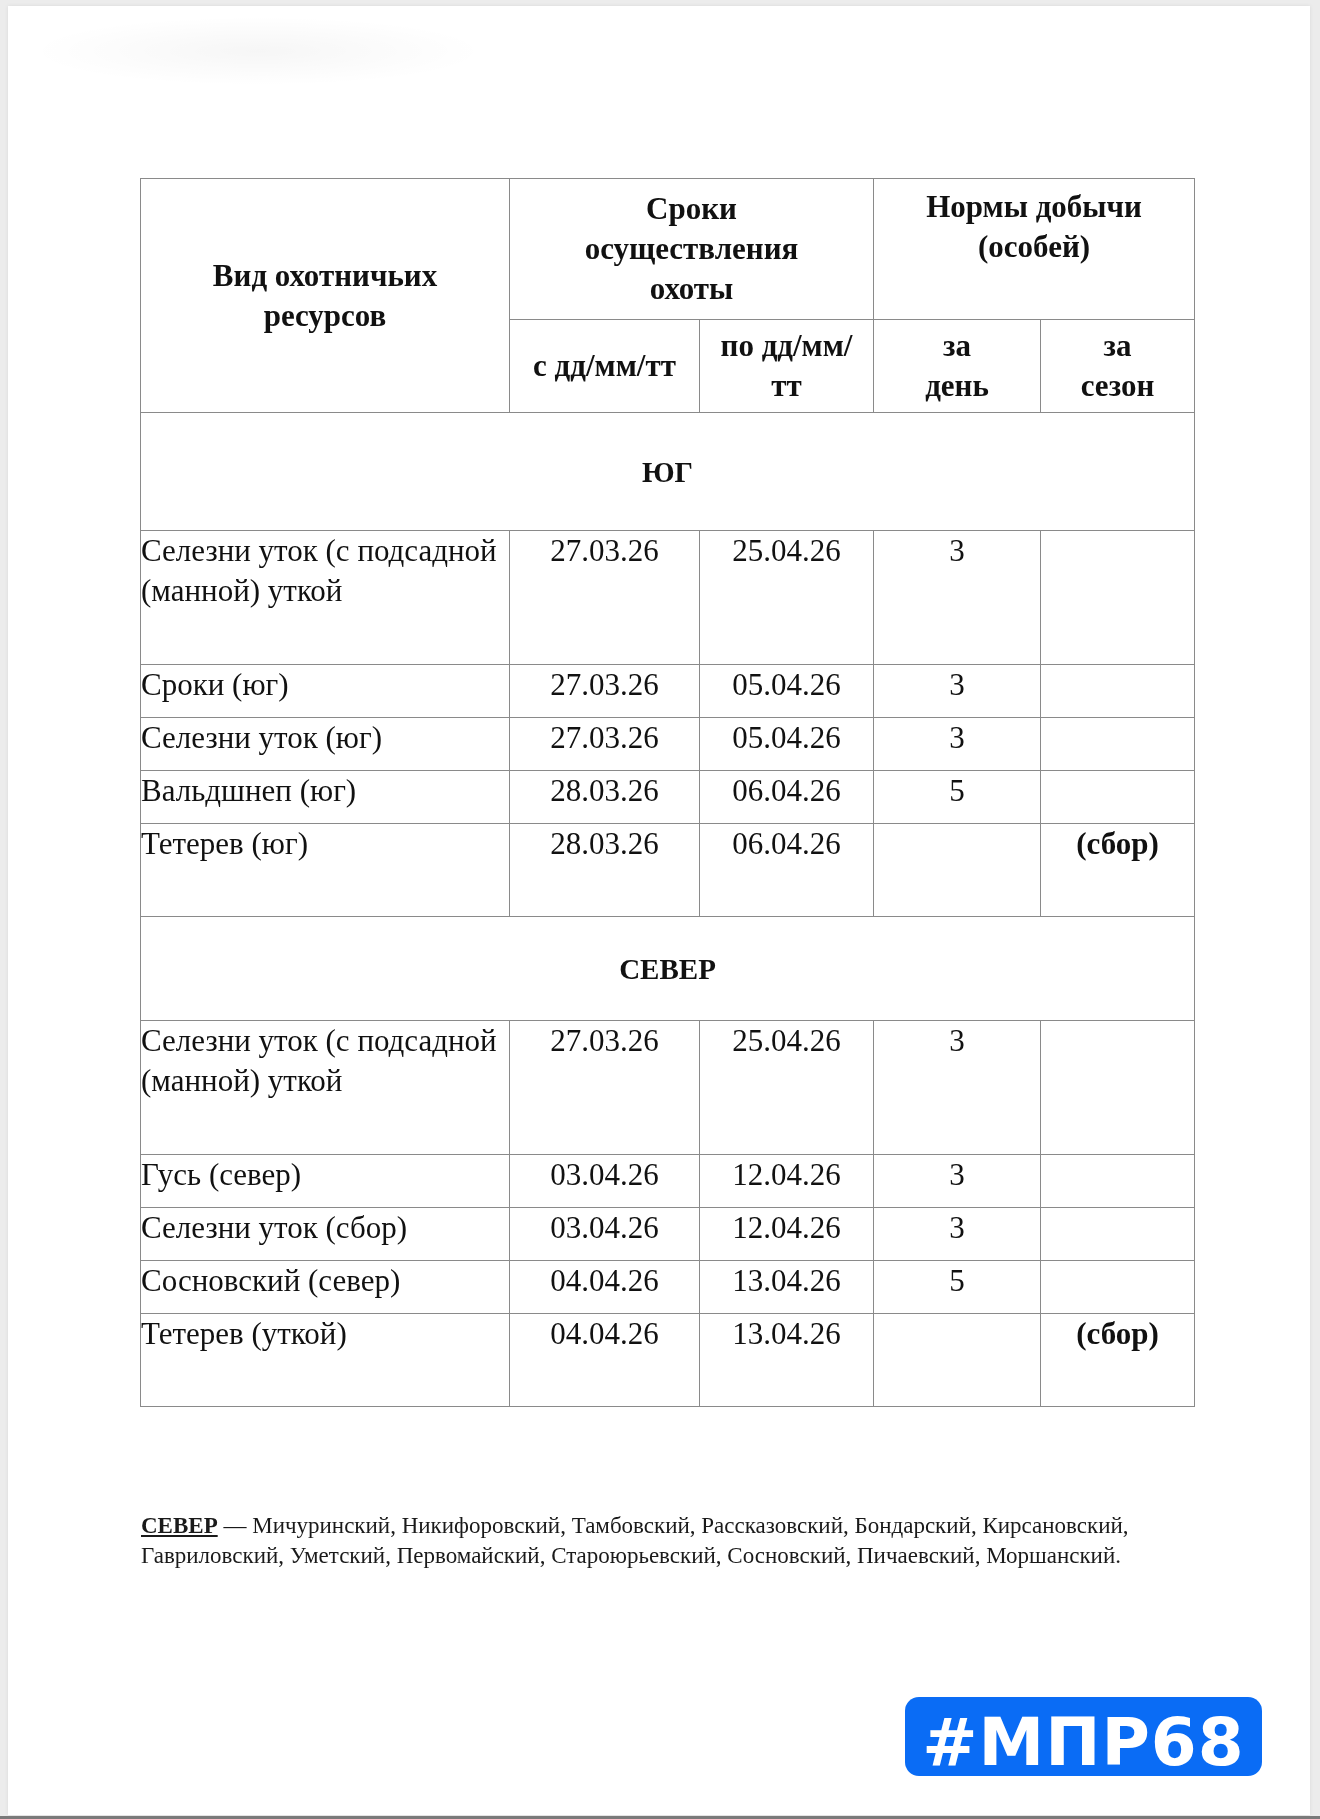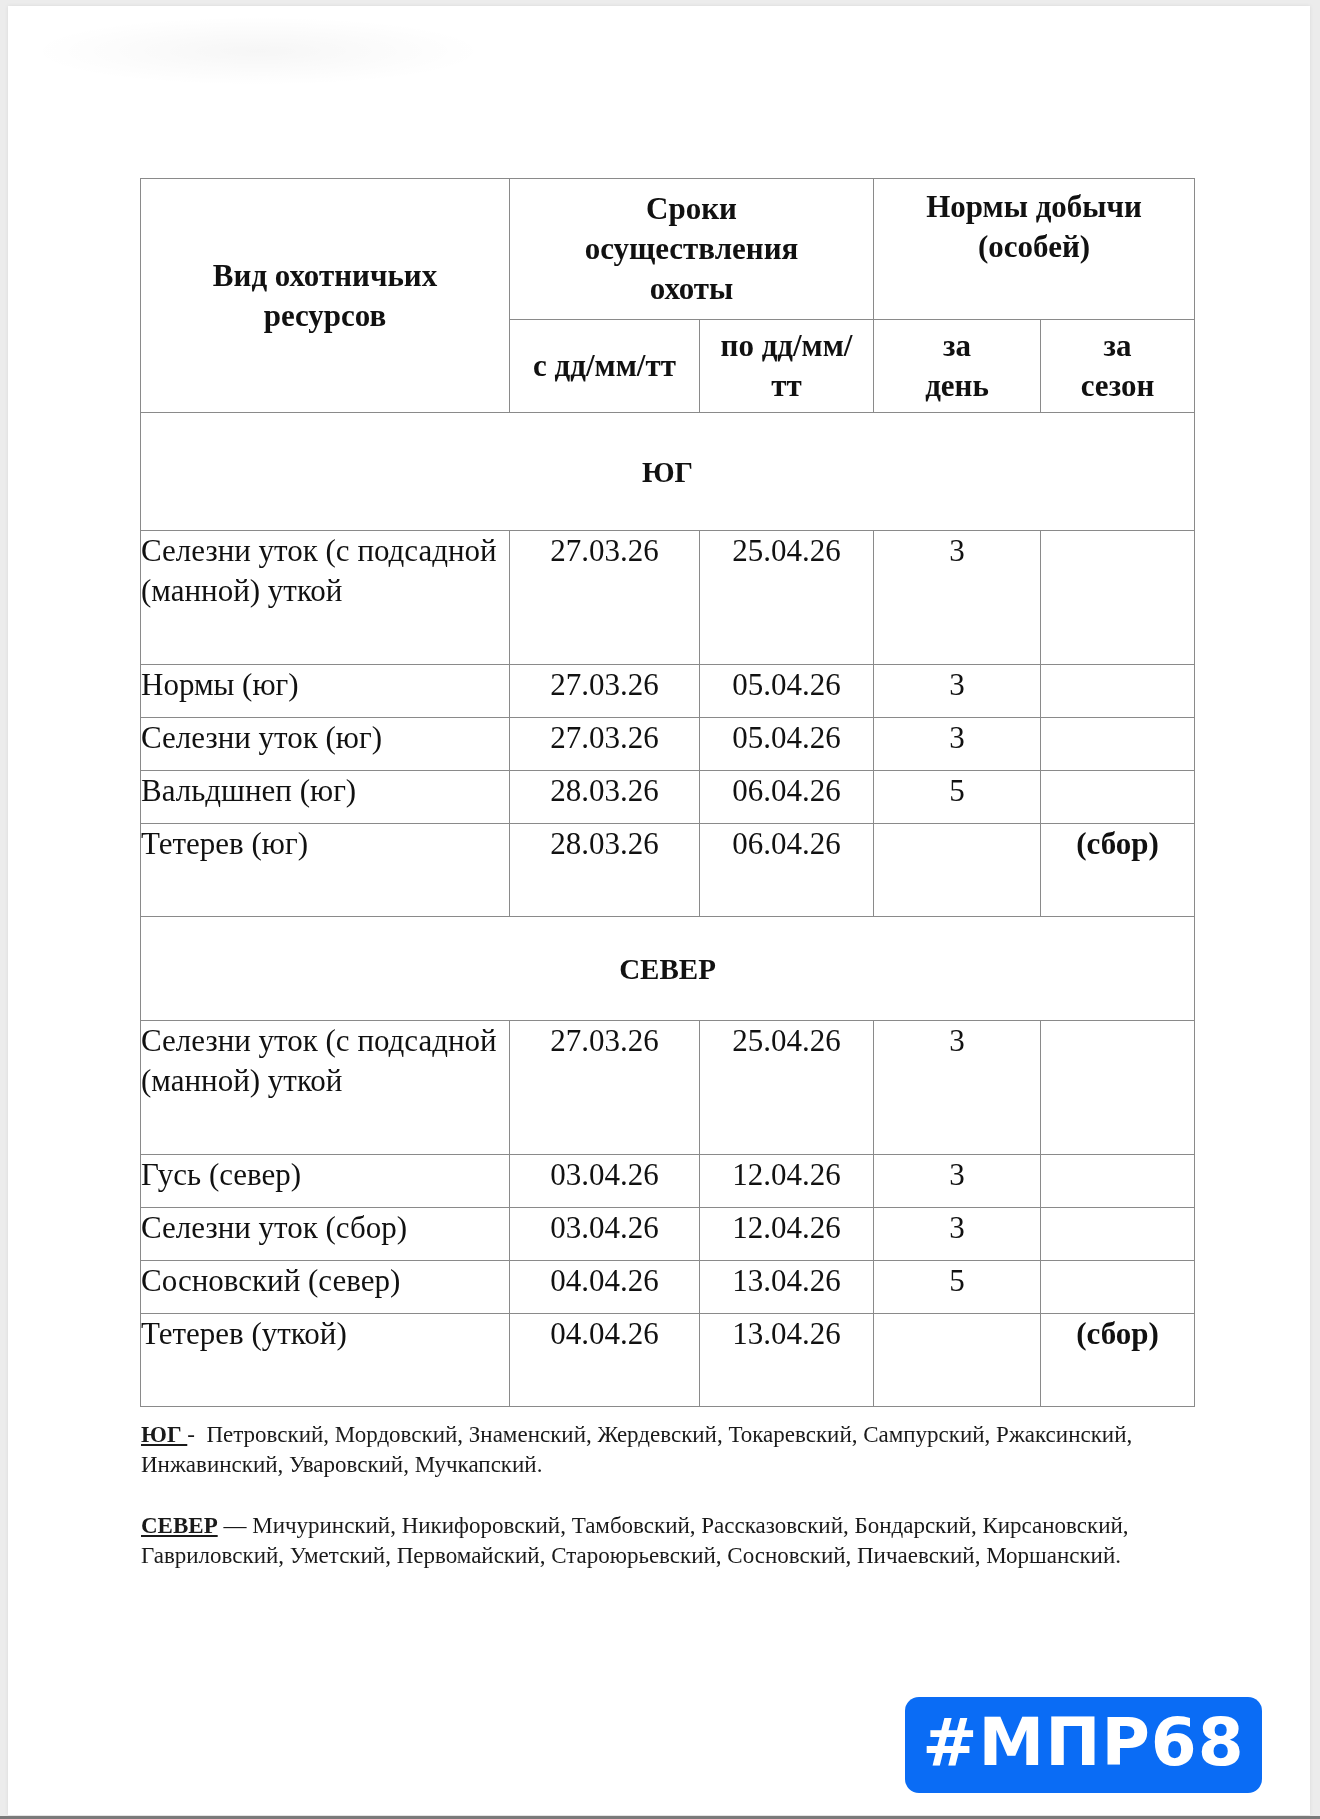--- a/index.html
+++ b/index.html
@@ -48,21 +48,21 @@
   td.date, td.num { text-align: center; padding-top: 6px; }
   td.season { text-align: center; vertical-align: bottom; font-weight: bold; padding-bottom: 2px; }
   .legend {
     position: absolute; left: 133px; width: 1060px;
     font-size: 23px; line-height: 30px; color: #1a1a1a;
   }
   .legend .key { font-weight: bold; text-decoration: underline; }
   .legend-south { top: 1414px; }
   .legend-north { top: 1505px; }
   .badge {
-    position: absolute; left: 905px; top: 1697px; width: 357px; height: 96px;
+    position: absolute; left: 905px; top: 1697px; width: 357px; height: 79px;
     background: #0a6cf5; border-radius: 14px;
     color: #fff; font-family: "DejaVu Sans", sans-serif; font-weight: bold;
     font-size: 66px; line-height: 91px; text-align: center; letter-spacing: 1px;
   }
   .bottom-line {
     position: absolute; left: 0; top: 1816px; width: 1320px; height: 3px; background: #7a7a7a;
   }
 </style>
 </head>
 <body>
@@ -95,21 +95,21 @@
       <td colspan="5">ЮГ</td>
     </tr>
     <tr class="r-tall">
       <td class="name">Селезни уток (с подсадной (манной) уткой</td>
       <td class="date">27.03.26</td>
       <td class="date">25.04.26</td>
       <td class="num">3</td>
       <td class="season"></td>
     </tr>
     <tr class="r-std">
-      <td class="name">Нормы (юг)</td>
+      <td class="name">Сроки (юг)</td>
       <td class="date">27.03.26</td>
       <td class="date">05.04.26</td>
       <td class="num">3</td>
       <td class="season"></td>
     </tr>
     <tr class="r-std">
       <td class="name">Селезни уток (юг)</td>
       <td class="date">27.03.26</td>
       <td class="date">05.04.26</td>
       <td class="num">3</td>
@@ -164,23 +164,20 @@
     <tr class="r-mid">
       <td class="name">Тетерев (уткой)</td>
       <td class="date">04.04.26</td>
       <td class="date">13.04.26</td>
       <td class="num"></td>
       <td class="season">(сбор)</td>
     </tr>
   </tbody>
     </table>
 
-  <div class="legend legend-south">
-    <span class="key">ЮГ </span><span style="white-space:pre;">-  </span><span>Петровский, Мордовский, Знаменский, Жердевский, Токаревский,  Сампурский, Ржаксинский, Инжавинский, Уваровский, Мучкапский.</span>
-  </div>
 
   <div class="legend legend-north">
     <span class="key">СЕВЕР</span><span style="white-space:pre;"> — </span><span>Мичуринский, Никифоровский, Тамбовский,  Рассказовский, Бондарский, Кирсановский, Гавриловский,  Уметский, Первомайский, Староюрьевский, Сосновский, Пичаевский, Моршанский.</span>
   </div>
 </div>
 
 <div class="badge">#МПР68</div>
 <div class="bottom-line"></div>
 
 </body></html>

